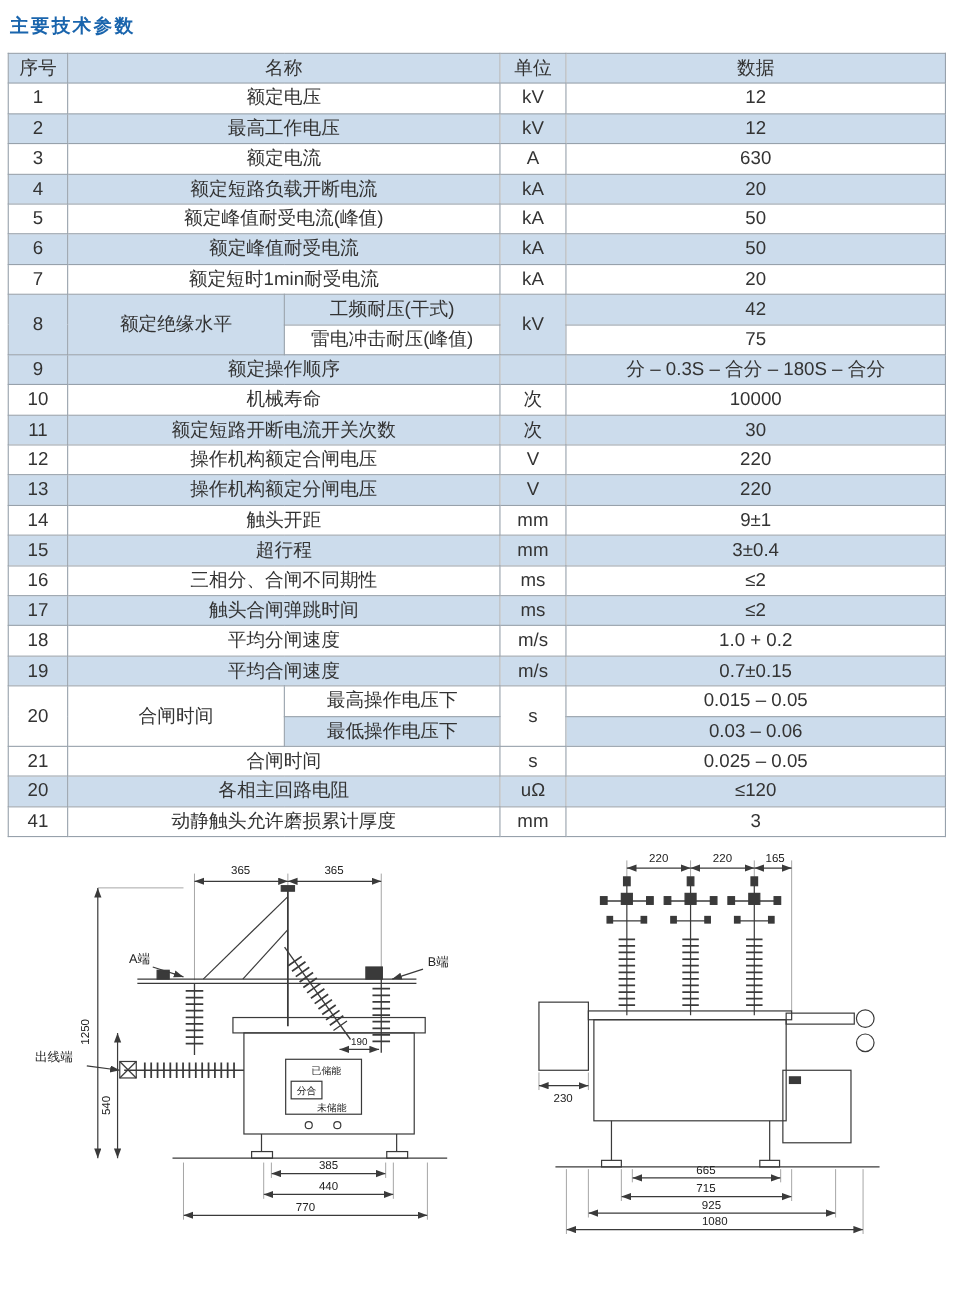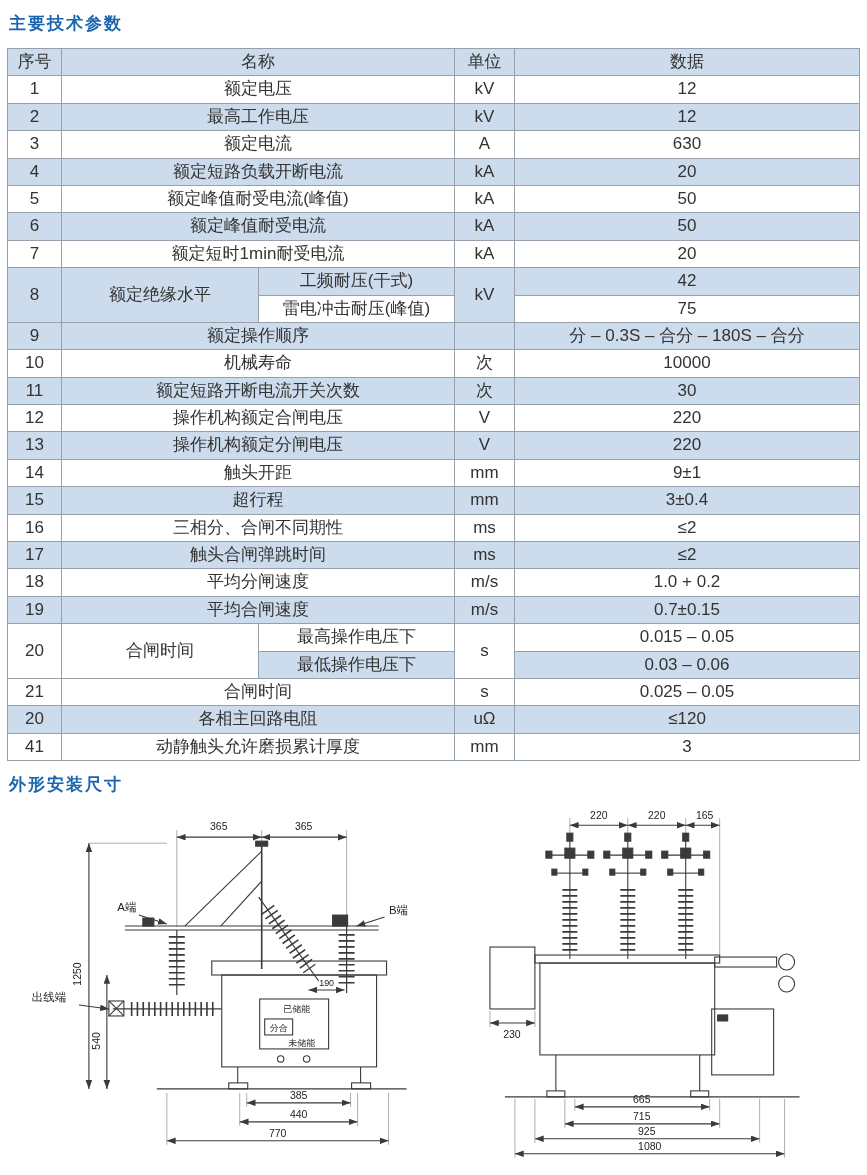--- a/index.html
+++ b/index.html
@@ -214,21 +214,20 @@
         </tr>
         <tr>
           <td class="c">41</td>
           <td class="name" colspan="2">动静触头允许磨损累计厚度</td>
           <td class="c">mm</td>
           <td class="c">3</td>
         </tr>
       </tbody>
   </table>
 
-  <h2 class="sec">外形安装尺寸</h2>
 
   <div class="figures">
 
     <svg width="440" height="352" viewBox="0 0 440 352">
       <defs>
         <marker id="ah1" orient="auto-start-reverse" markerWidth="9" markerHeight="8" refX="8" refY="3">
           <path d="M0,0L8,3L0,6z" fill="#3a3a3a"></path>
         </marker>
       </defs>
       <g stroke="#3a3a3a" stroke-width="1.1" fill="none">

